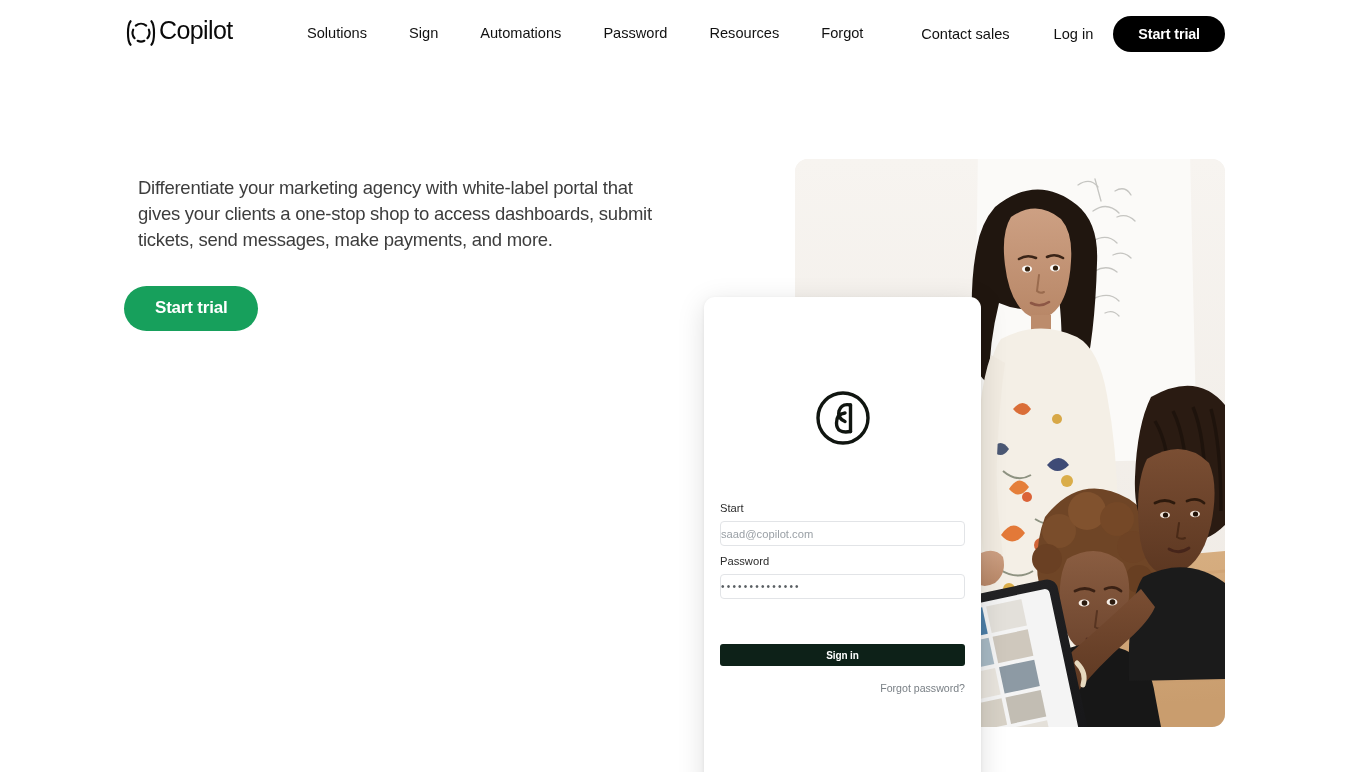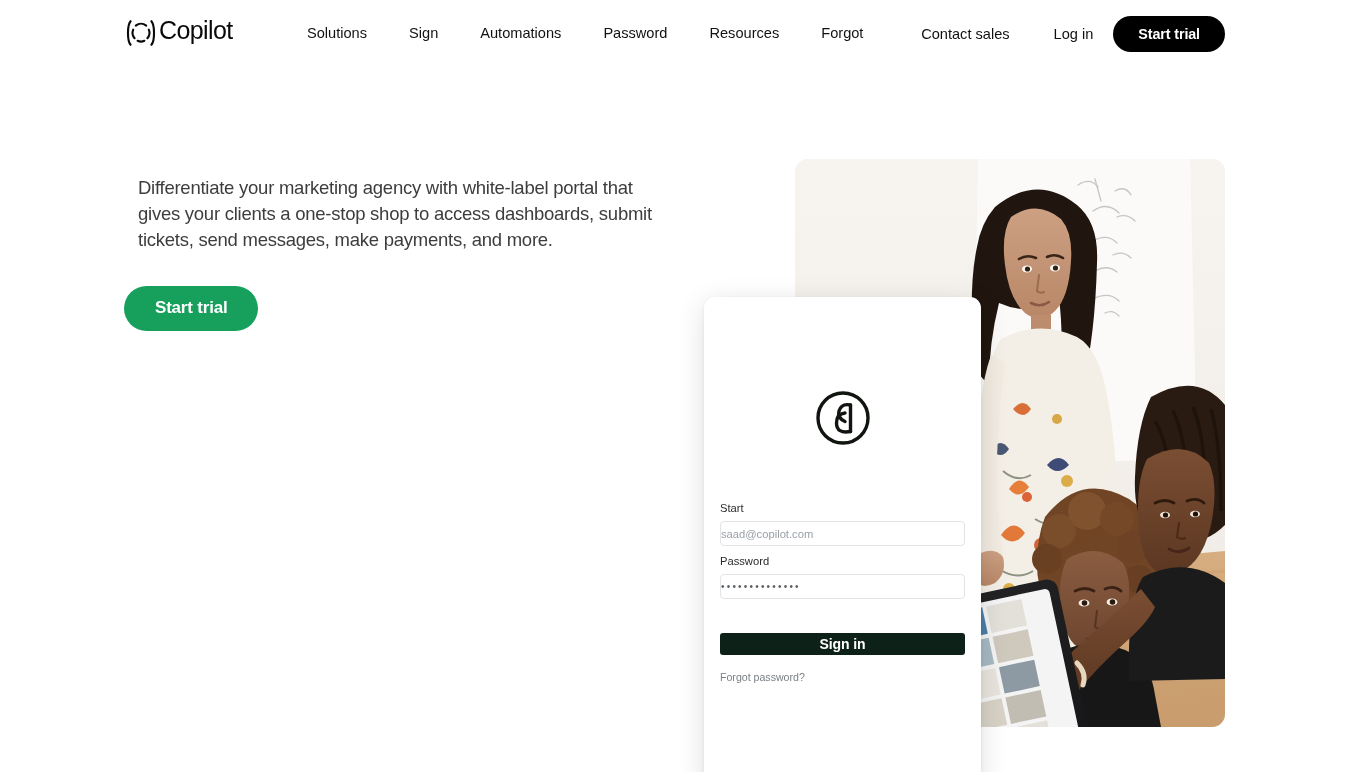--- a/index.html
+++ b/index.html
@@ -210,39 +210,39 @@
   .field-input.pw {
     letter-spacing: 2.2px;
     font-size: 10px;
     color: #5a5f63;
   }
 
   .email-block { margin-top: 54px; }
   .pw-block { margin-top: 8px; }
 
   .btn-signin {
-    margin-top: 34px;
+    margin-top: 45px;
     display: block;
     width: 245px;
     height: 22px;
     background: #0d2118;
     color: #ffffff;
     border: none;
     border-radius: 3px;
     font-family: inherit;
-    font-size: 14px;
+    font-size: 10px;
     font-weight: 700;
     letter-spacing: -0.1px;
     cursor: pointer;
   }
 
   .forgot {
     display: block;
     margin-top: 16px;
-    text-align: left;
+    text-align: right;
     font-size: 10.6px;
     color: #7a8086;
     text-decoration: none;
     cursor: pointer;
   }
 </style>
 </head>
 <body>
 
 <div class="page">

